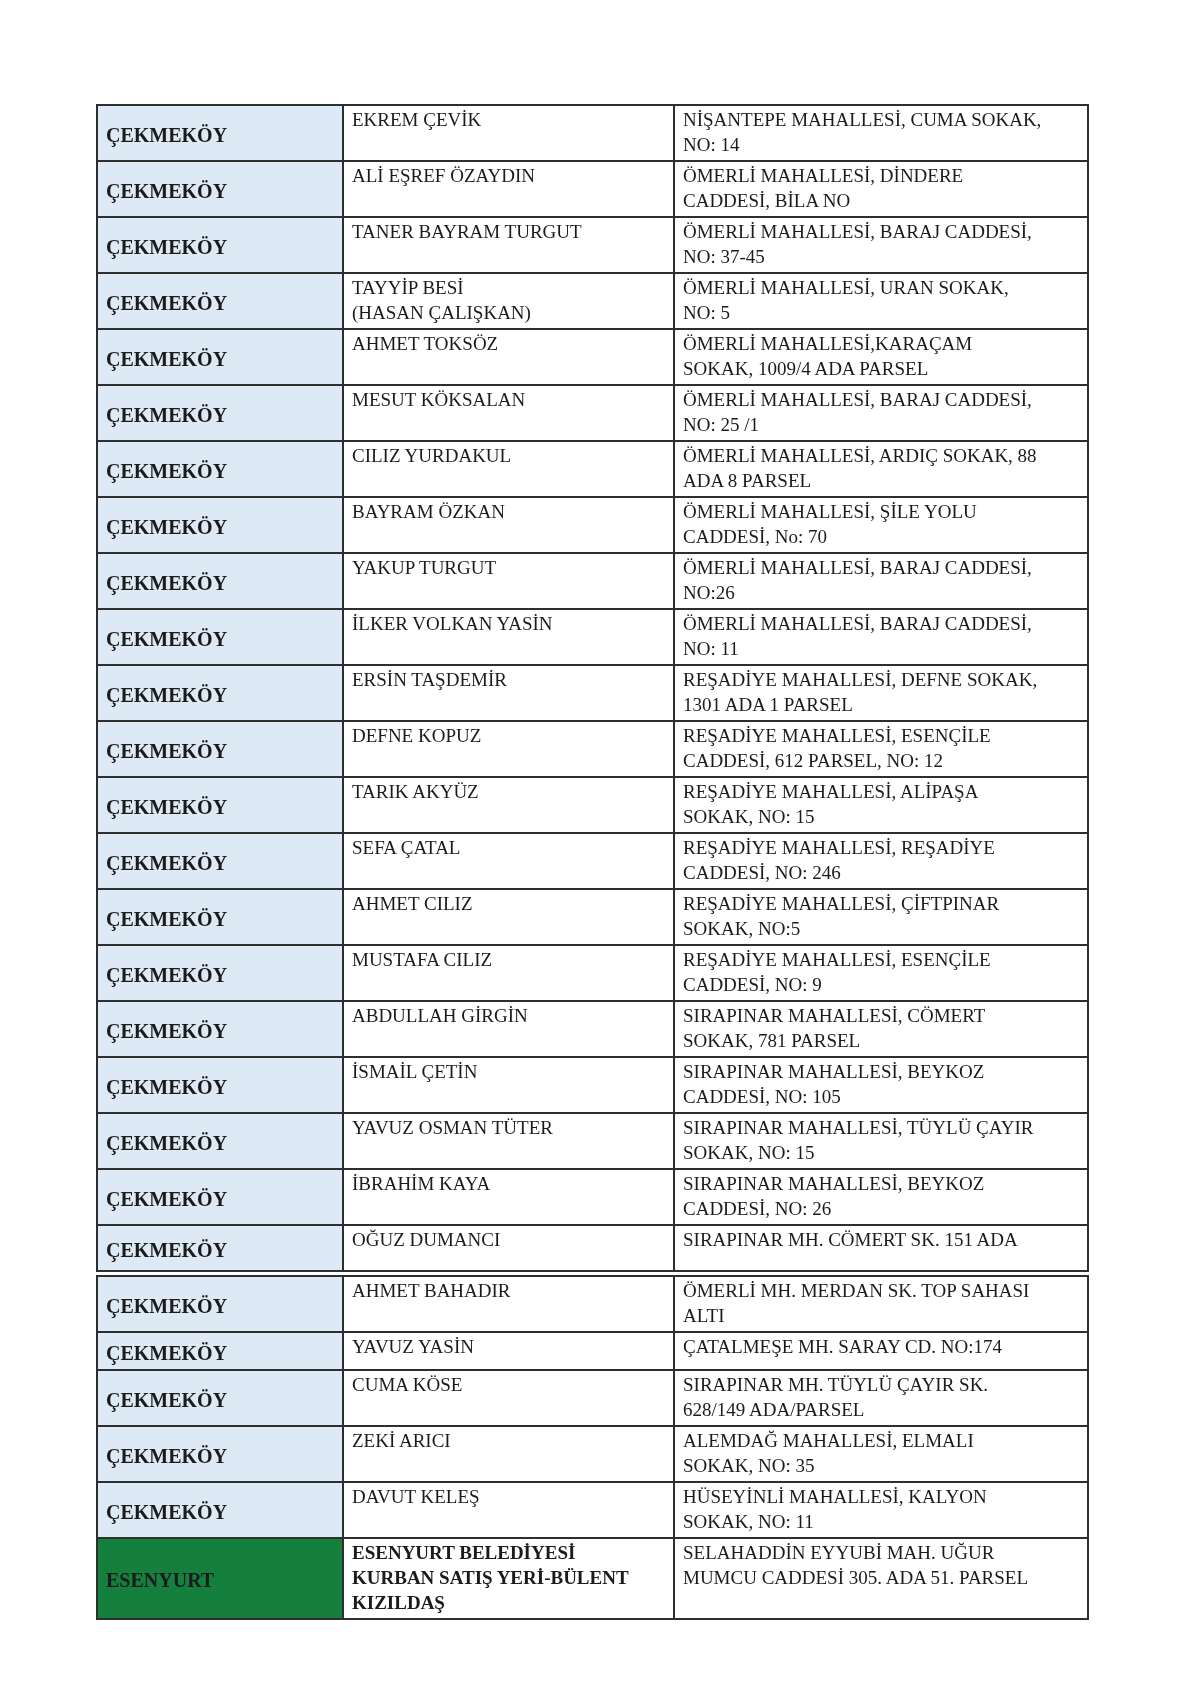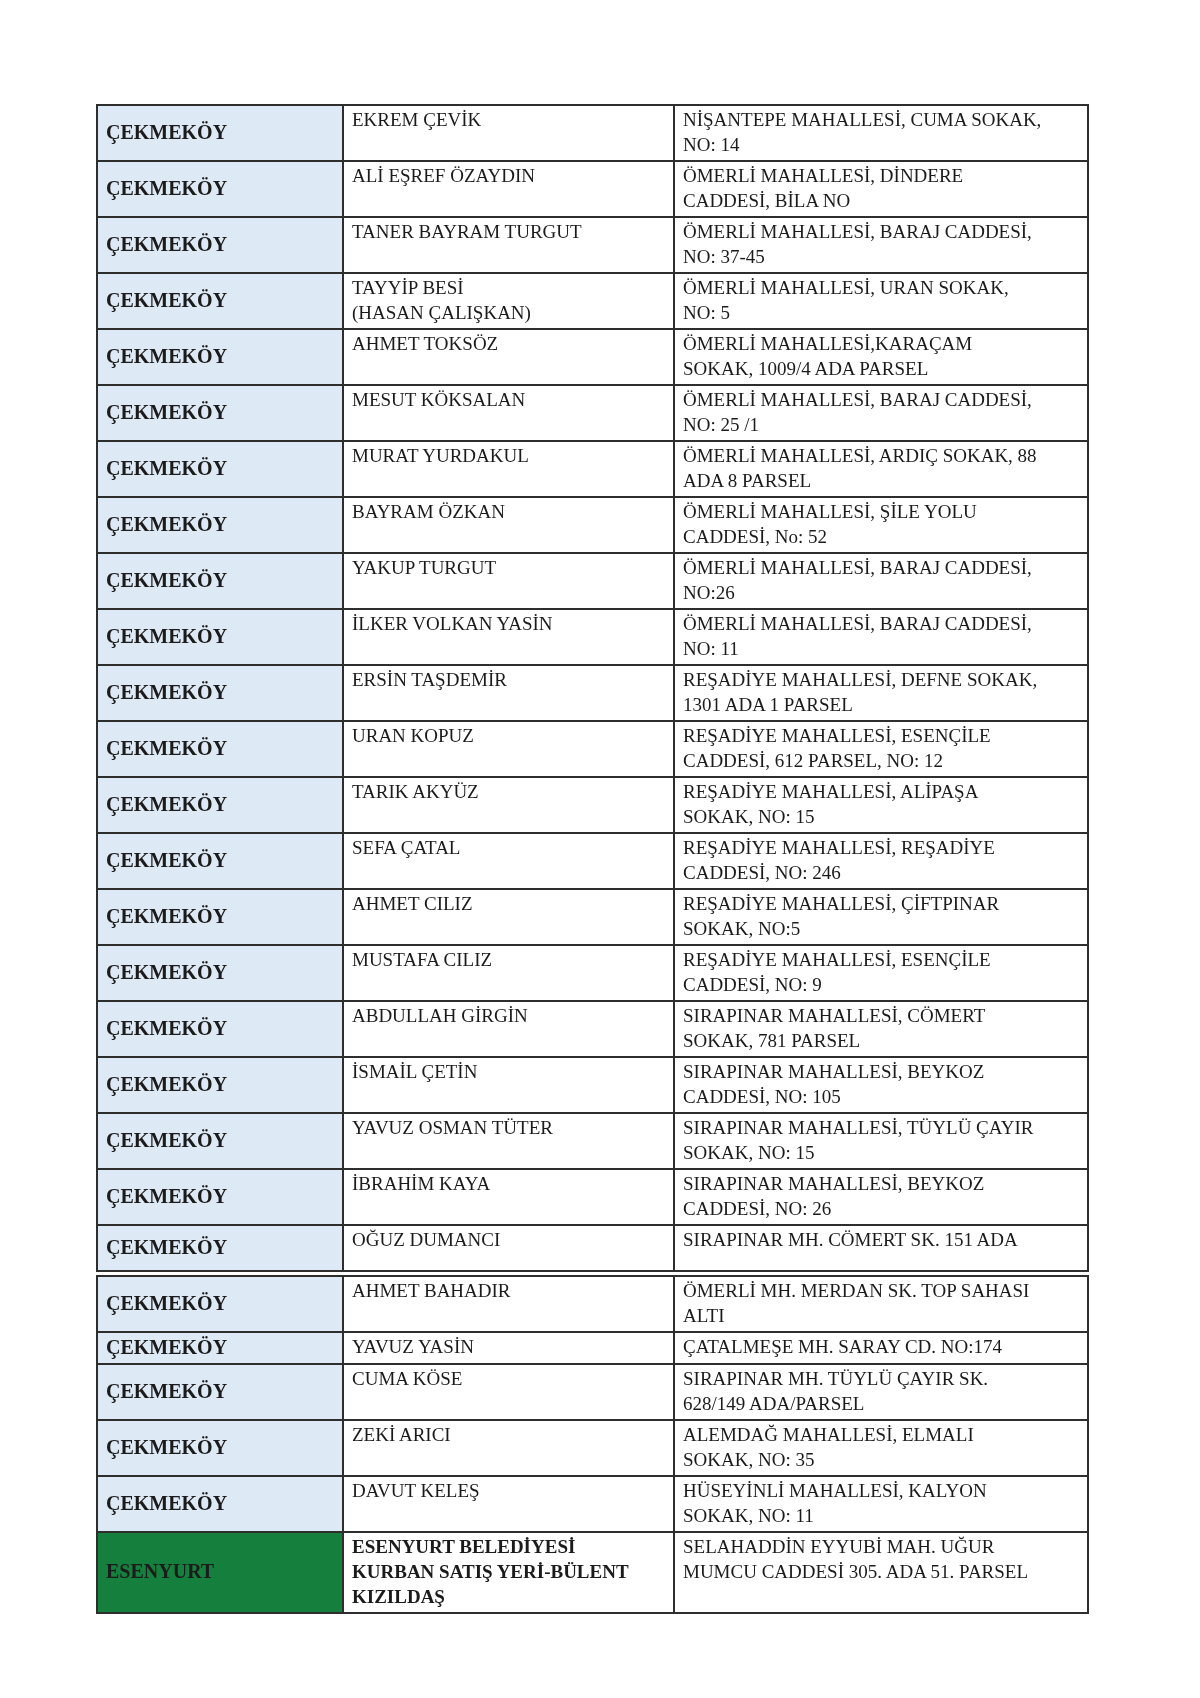--- a/index.html
+++ b/index.html
@@ -35,21 +35,21 @@
     vertical-align: top;
     padding: 1px 8px 3px 8px;
     white-space: pre-line;
     overflow: hidden;
     letter-spacing: 0px;
   }
   td.c-district {
     font-weight: bold;
     font-size: 20px;
     vertical-align: middle;
-    padding-top: 2px;
+    padding-top: 8px;
   }
   td.c-name { }
   td.c-name.bold { font-weight: bold; }
 
   tr.page-break td {
     border-bottom: 7px double #2e2e2e;
   }
   tr.page-break { height: 48px; }
 </style>
 </head>
@@ -95,29 +95,29 @@
 SOKAK, 1009/4 ADA PARSEL</td>
         </tr>
         <tr>
           <td class="c-district" style="background: rgb(221, 233, 244);">ÇEKMEKÖY</td>
           <td class="c-name">MESUT KÖKSALAN</td>
           <td class="c-address">ÖMERLİ MAHALLESİ, BARAJ CADDESİ,
 NO: 25 /1</td>
         </tr>
         <tr>
           <td class="c-district" style="background: rgb(221, 233, 244);">ÇEKMEKÖY</td>
-          <td class="c-name">MURAT YURDAKUL</td>
+          <td class="c-name">CILIZ YURDAKUL</td>
           <td class="c-address">ÖMERLİ MAHALLESİ, ARDIÇ SOKAK, 88
 ADA 8 PARSEL</td>
         </tr>
         <tr>
           <td class="c-district" style="background: rgb(221, 233, 244);">ÇEKMEKÖY</td>
           <td class="c-name">BAYRAM ÖZKAN</td>
           <td class="c-address">ÖMERLİ MAHALLESİ, ŞİLE YOLU
-CADDESİ, No: 52</td>
+CADDESİ, No: 70</td>
         </tr>
         <tr>
           <td class="c-district" style="background: rgb(221, 233, 244);">ÇEKMEKÖY</td>
           <td class="c-name">YAKUP TURGUT</td>
           <td class="c-address">ÖMERLİ MAHALLESİ, BARAJ CADDESİ,
 NO:26</td>
         </tr>
         <tr>
           <td class="c-district" style="background: rgb(221, 233, 244);">ÇEKMEKÖY</td>
           <td class="c-name">İLKER VOLKAN YASİN</td>
@@ -125,21 +125,21 @@
 NO: 11</td>
         </tr>
         <tr>
           <td class="c-district" style="background: rgb(221, 233, 244);">ÇEKMEKÖY</td>
           <td class="c-name">ERSİN TAŞDEMİR</td>
           <td class="c-address">REŞADİYE MAHALLESİ, DEFNE SOKAK,
 1301 ADA 1 PARSEL</td>
         </tr>
         <tr>
           <td class="c-district" style="background: rgb(221, 233, 244);">ÇEKMEKÖY</td>
-          <td class="c-name">URAN KOPUZ</td>
+          <td class="c-name">DEFNE KOPUZ</td>
           <td class="c-address">REŞADİYE MAHALLESİ, ESENÇİLE
 CADDESİ, 612 PARSEL, NO: 12</td>
         </tr>
         <tr>
           <td class="c-district" style="background: rgb(221, 233, 244);">ÇEKMEKÖY</td>
           <td class="c-name">TARIK AKYÜZ</td>
           <td class="c-address">REŞADİYE MAHALLESİ, ALİPAŞA
 SOKAK, NO: 15</td>
         </tr>
         <tr>

